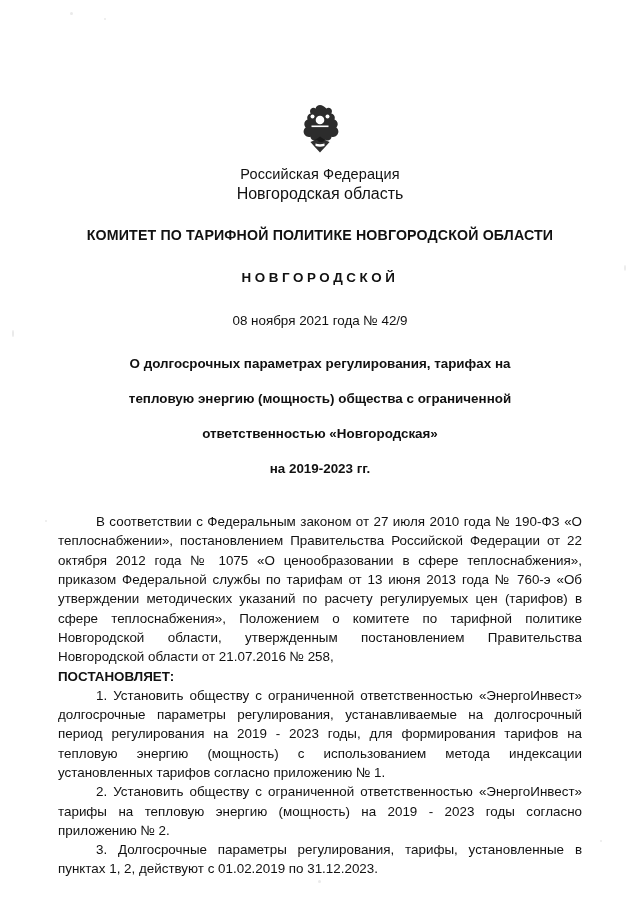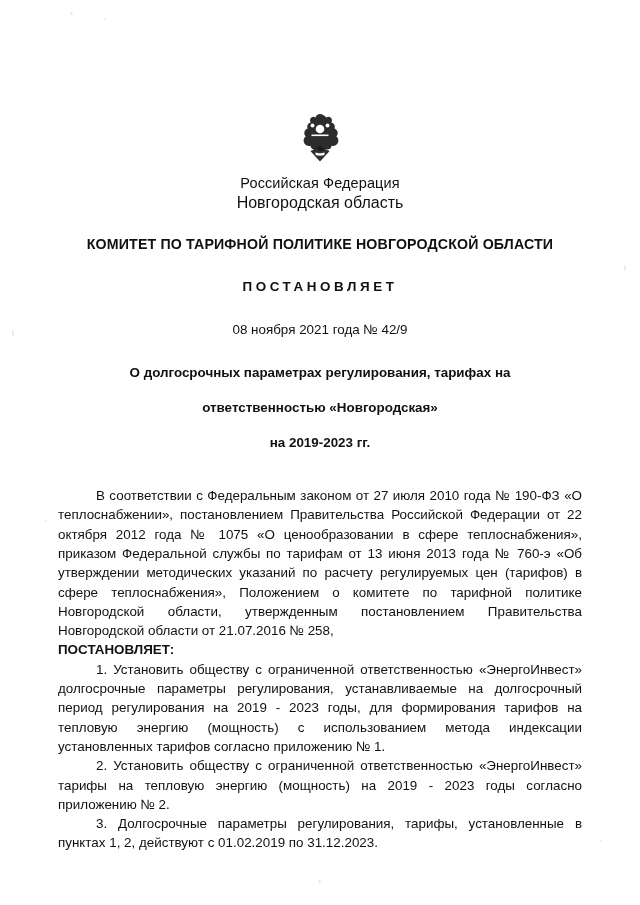--- a/index.html
+++ b/index.html
@@ -12,21 +12,21 @@
     height: 905px;
     font-family: "Liberation Sans", sans-serif;
     color: #111111;
     position: relative;
     overflow: hidden;
   }
   .page {
     width: 640px;
     height: 905px;
     box-sizing: border-box;
-    padding: 16px 58px;
+    padding: 7px 58px;
     position: relative;
   }
   
   .speck {
     position: absolute;
     background: #d8d8d8;
     border-radius: 50%;
     opacity: .55;
   }
   .emblem-wrap {
@@ -133,26 +133,27 @@
         </g>
       </svg>
     </span>
   </div>
 
   <div class="country">Российская Федерация</div>
   <div class="region">Новгородская область</div>
 
   <div class="committee">КОМИТЕТ ПО ТАРИФНОЙ ПОЛИТИКЕ НОВГОРОДСКОЙ ОБЛАСТИ</div>
 
-  <div class="doctype">ПОСТАНОВЛЯЕТ</div>
+  <div class="doctype">НОВГОРОДСКОЙ</div>
 
   <div class="dateline">08 ноября 2021 года № 42/9</div>
 
   <div class="title">
     <div>О долгосрочных параметрах регулирования, тарифах на</div>
+    <div>тепловую энергию (мощность) общества с ограниченной</div>
     <div>ответственностью «Новгородская»</div>
     <div>на 2019-2023 гг.</div>
   </div>
 
   <div class="body">
     <p class="para">В соответствии с Федеральным законом от 27 июля 2010 года № 190-ФЗ «О теплоснабжении», постановлением Правительства Российской Федерации от 22 октября 2012 года № 1075 «О ценообразовании в сфере теплоснабжения», приказом Федеральной службы по тарифам от 13 июня 2013 года № 760-э «Об утверждении методических указаний по расчету регулируемых цен (тарифов) в сфере теплоснабжения», Положением о комитете по тарифной политике Новгородской области, утвержденным постановлением Правительства Новгородской области от 21.07.2016 № 258,</p>
     <div class="resolves">ПОСТАНОВЛЯЕТ:</div>
     <p class="para">1. Установить обществу с ограниченной ответственностью «ЭнергоИнвест» долгосрочные параметры регулирования, устанавливаемые на долгосрочный период регулирования на 2019 - 2023 годы, для формирования тарифов на тепловую энергию (мощность) с использованием метода индексации установленных тарифов согласно приложению № 1.</p>
     <p class="para">2. Установить обществу с ограниченной ответственностью «ЭнергоИнвест» тарифы на тепловую энергию (мощность) на 2019 - 2023 годы согласно приложению № 2.</p>
     <p class="para">3. Долгосрочные параметры регулирования, тарифы, установленные в пунктах 1, 2, действуют с 01.02.2019 по 31.12.2023.</p>

